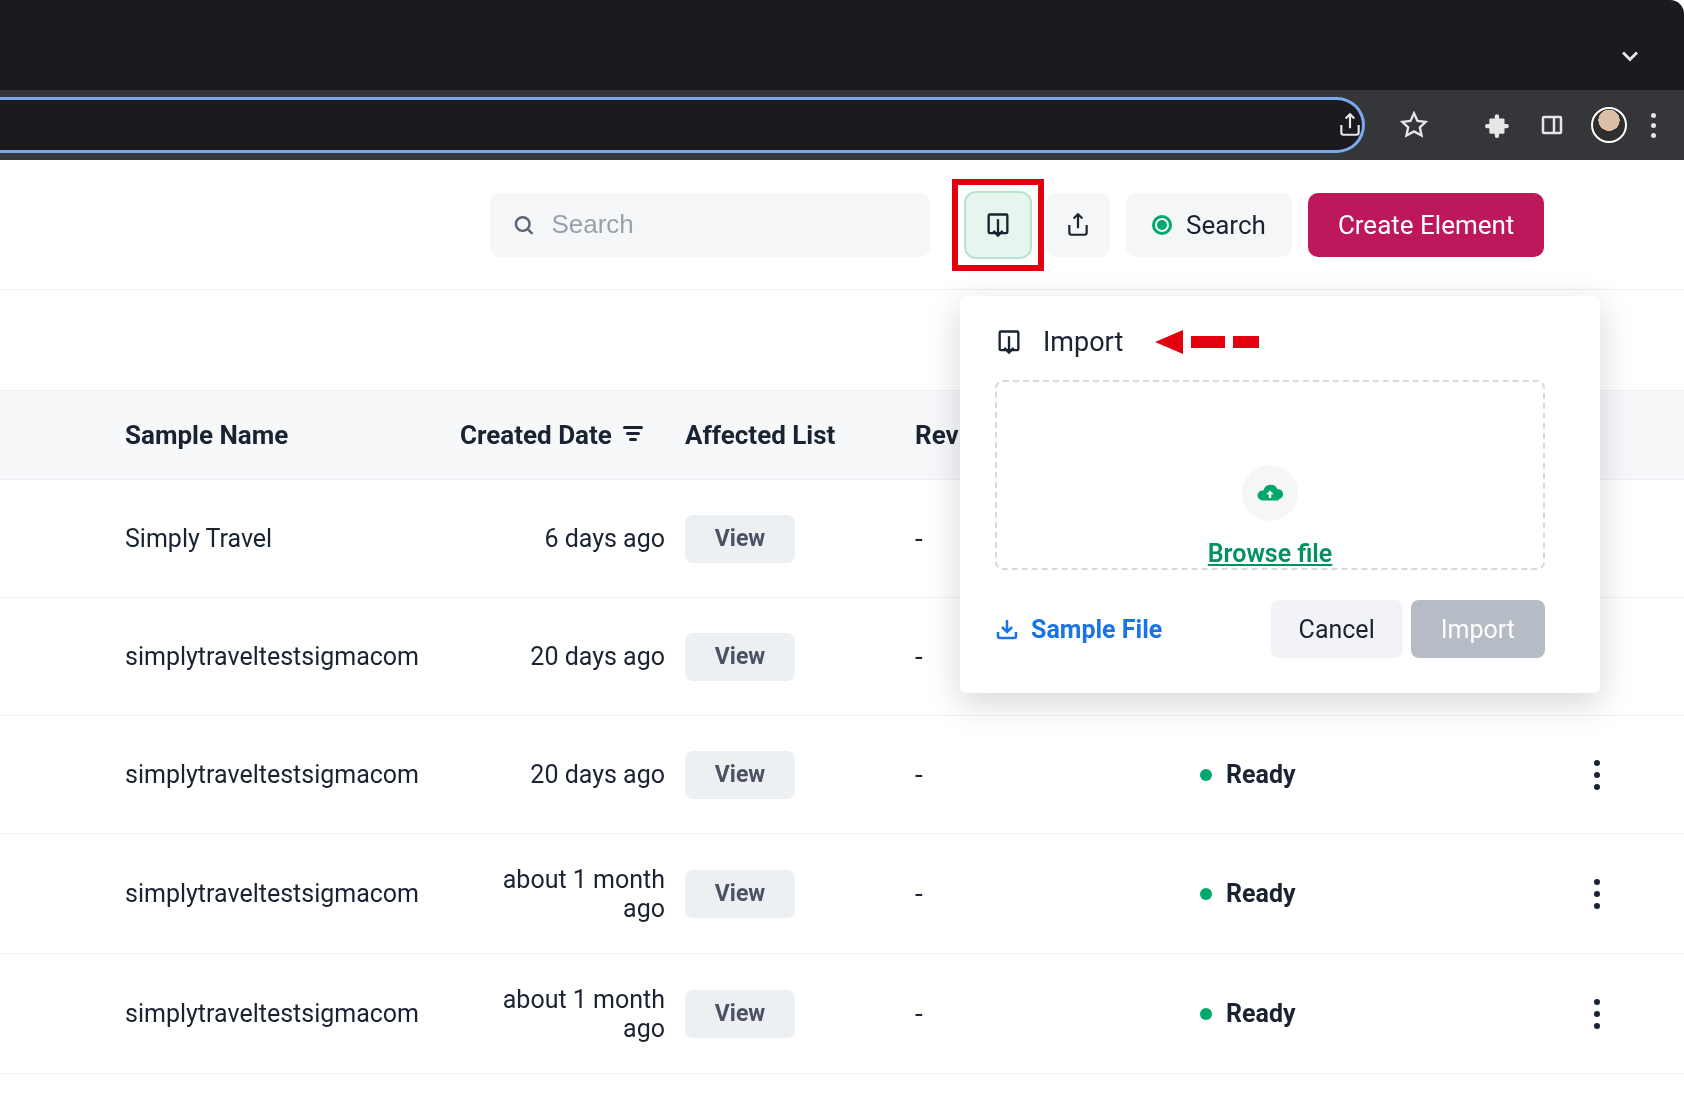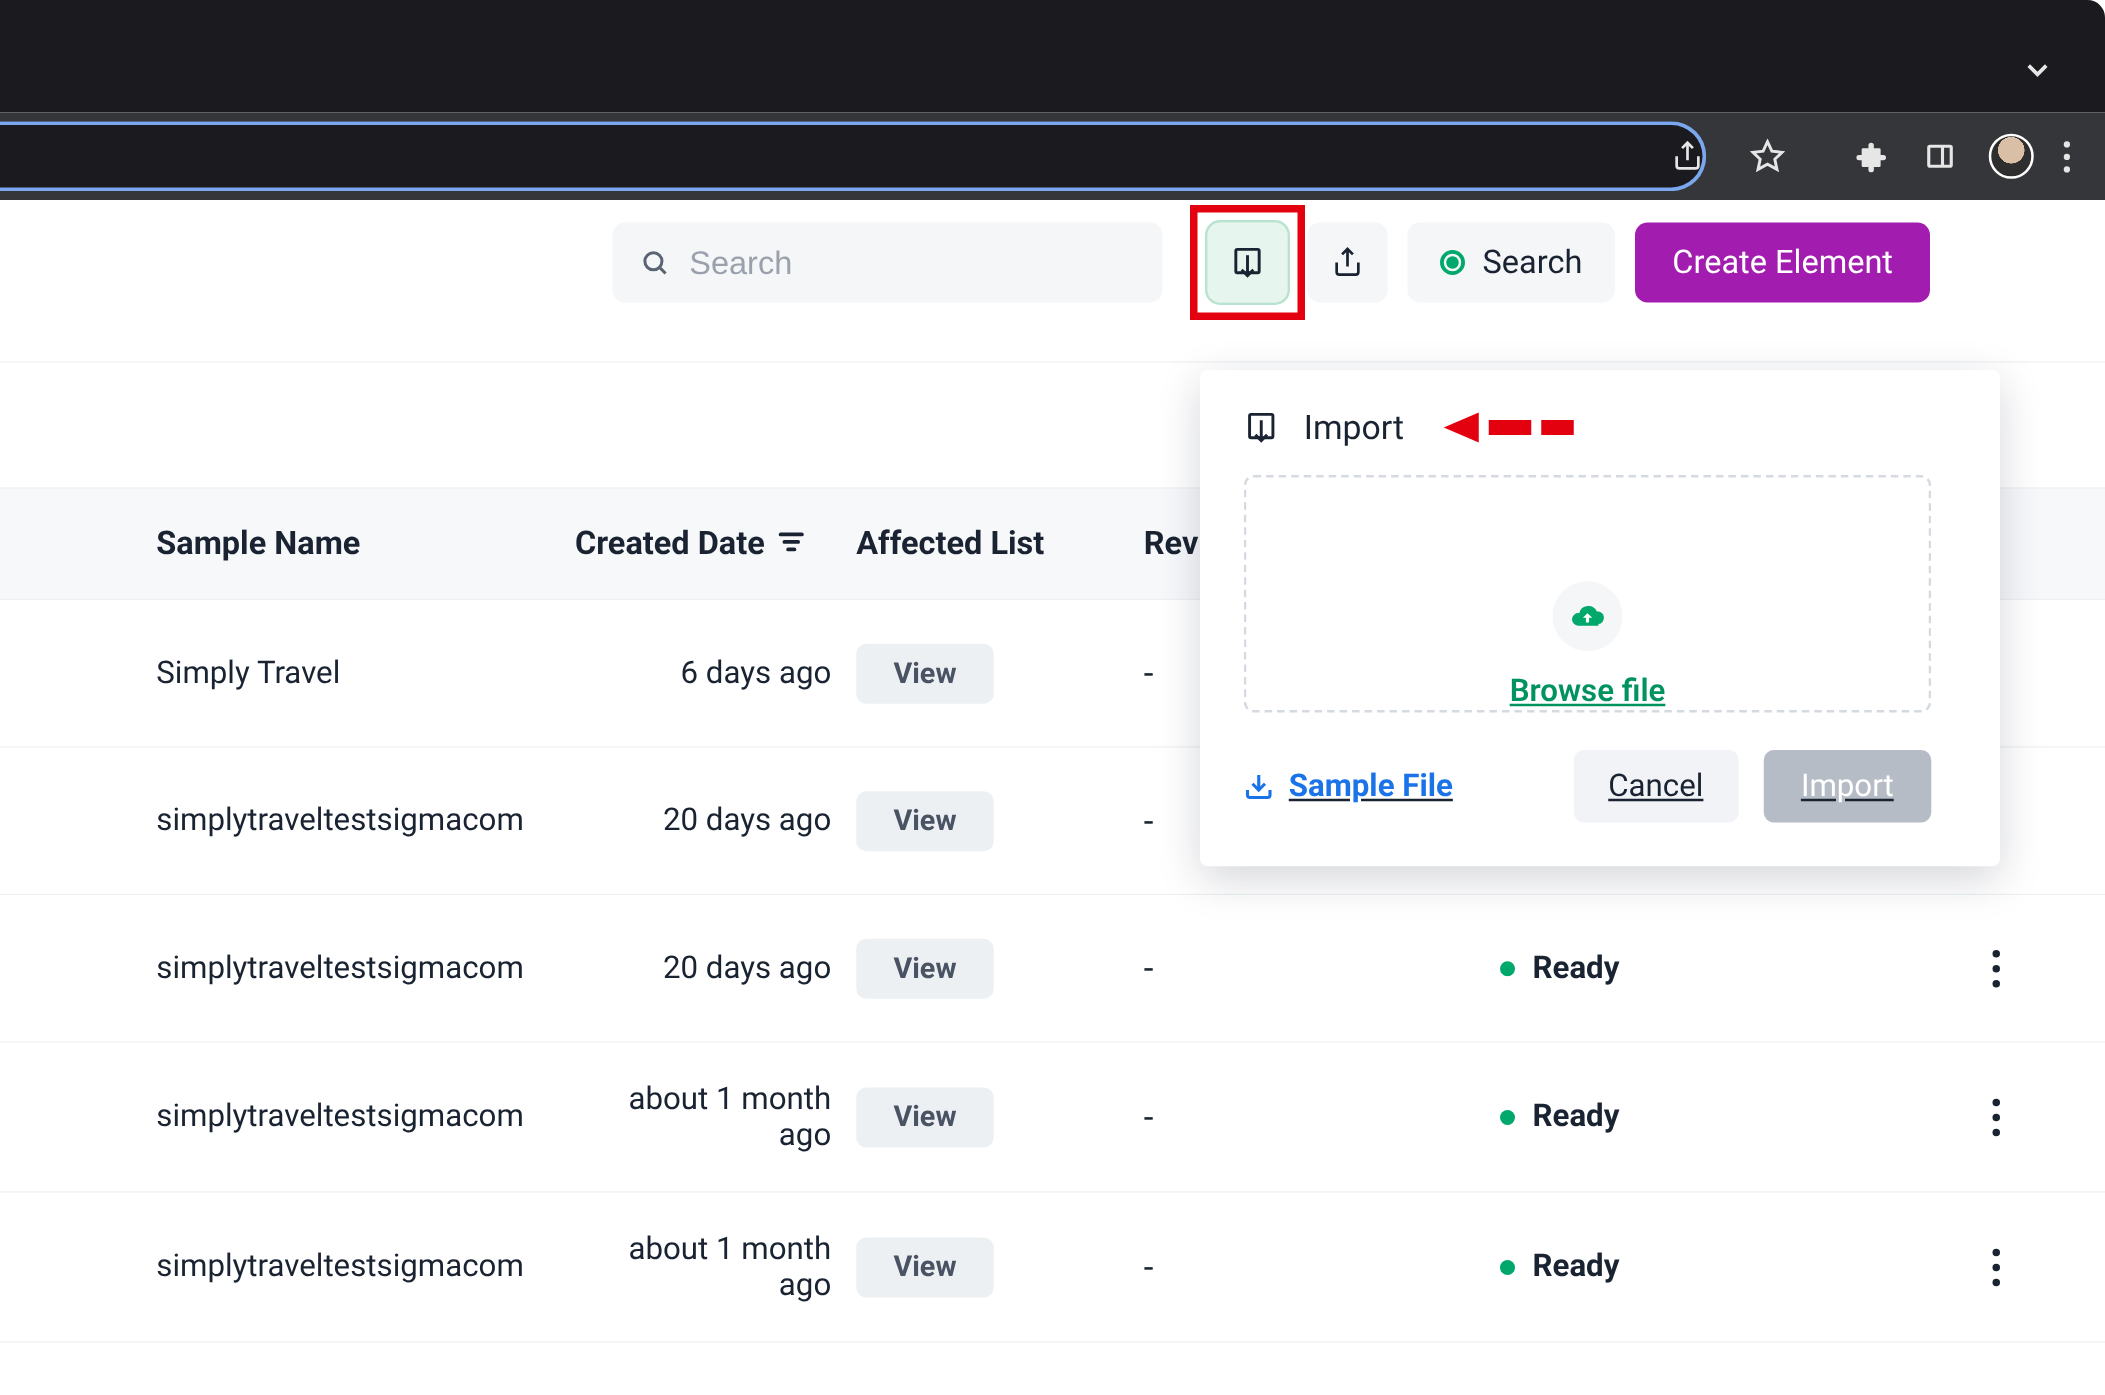--- a/index.html
+++ b/index.html
@@ -78,20 +78,21 @@
     .chrome-menu-dots span {
       width: 5px;
       height: 5px;
       border-radius: 50%;
       background: #e6e6e6;
     }
 
     
     .app-toolbar {
       display: flex;
+      align-items: center;
       padding: 18px 50px 18px 490px;
       gap: 16px;
       border-bottom: 1px solid #eef0f3;
       position: relative;
       height: 130px;
     }
     .search-box {
       flex: 0 0 440px;
       height: 64px;
       background: #f5f6f8;
@@ -162,21 +163,21 @@
       content: "";
       width: 10px;
       height: 10px;
       background: #00a86b;
       border-radius: 50%;
     }
     .create-btn {
       height: 64px;
       padding: 0 30px;
       border-radius: 10px;
-      background: #a21caf;
+      background: #be185d;
       color: #fff;
       font-size: 26px;
       display: flex;
       align-items: center;
       cursor: pointer;
     }
 
     
     .table-wrap {
       padding: 100px 0 0 0;
@@ -334,22 +335,21 @@
       color: #00925f;
       font-size: 25px;
       text-decoration: underline;
       font-weight: 600;
       cursor: pointer;
     }
     .popover-footer {
       display: flex;
       align-items: center;
       margin-top: 30px;
-      gap: 20px;
-      text-decoration: underline;
+      gap: 8px;
     }
     .sample-link {
       display: flex;
       align-items: center;
       gap: 12px;
       color: #1a73e8;
       font-weight: 700;
       font-size: 25px;
       cursor: pointer;
     }

